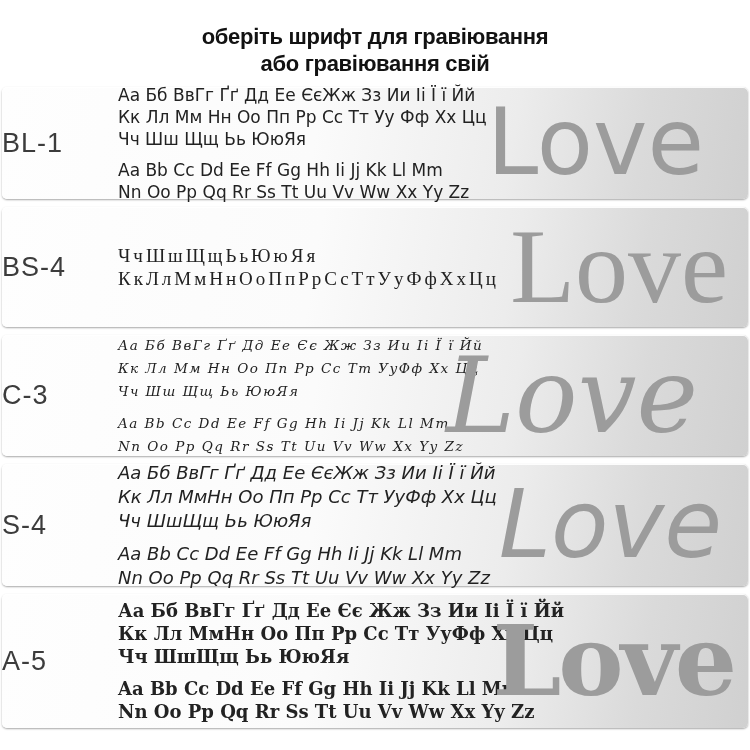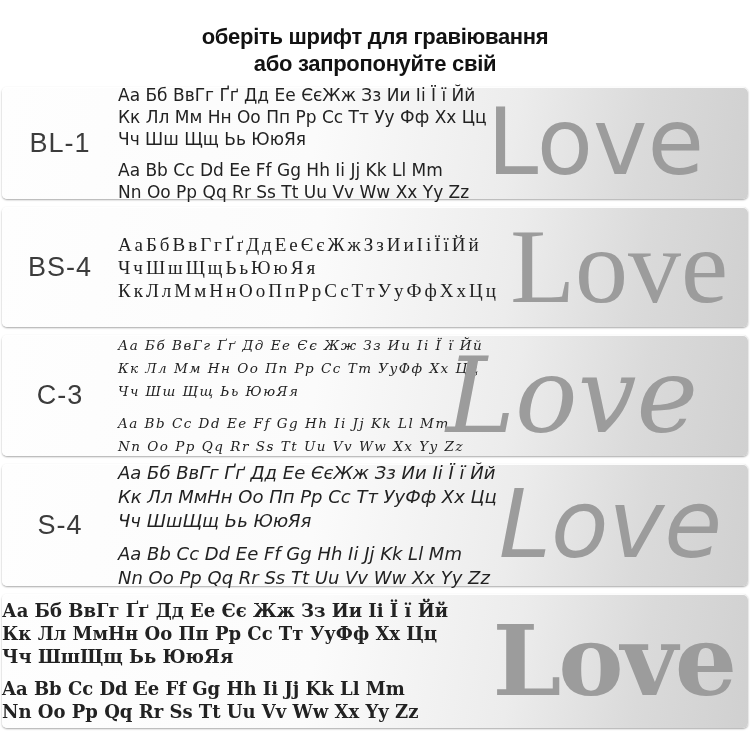--- a/index.html
+++ b/index.html
@@ -23,21 +23,21 @@
     background:linear-gradient(100deg,#fefefe 0%,#fbfbfb 42%,#ececec 68%,#dadada 85%,#d0d0d0 100%);
     box-shadow:0 1px 2px rgba(0,0,0,0.35), inset 0 1px 0 rgba(255,255,255,0.9);
   }
   .row-bl1{height:112px;}
   .row-bs2{height:120px;}
   .row-c3 {height:121px;}
   .row-s4 {height:122px;}
   .row-a5 {height:134px;}
 
   .label{
-    width:116px;flex:0 0 116px;text-align:center;
+    width:116px;flex:0 0 116px;
     font-family:"Liberation Sans",sans-serif;font-size:27px;font-weight:400;
     color:#3c3c3c;letter-spacing:1px;
   }
 
   .alpha{flex:1;color:#222222;white-space:nowrap;}
   .lat{margin-top:9px;}
 
   
   .row-bl1 .alpha{font-family:"DejaVu Sans",sans-serif;font-size:17px;line-height:22px;}
   .row-bs2 .alpha{font-family:"Liberation Serif",serif;font-size:19px;letter-spacing:3px;line-height:23px;}
@@ -56,21 +56,21 @@
   .row-s4  .love{right:26px;font-family:"DejaVu Sans",sans-serif;font-style:italic;font-size:94px;}
   .row-a5  .love{right:14px;font-family:"DejaVu Serif",serif;font-weight:bold;font-size:98px;letter-spacing:-3px;}
 </style>
 </head>
 <body>
 
 <div class="page">
 
   <header class="title">
     <div>оберіть шрифт для гравіювання</div>
-    <div>або запропонуйте свій</div>
+    <div>або гравіювання свій</div>
   </header>
 
   <section class="row row-bl1">
     <div class="label">BL-1</div>
     <div class="alpha">
       <div class="cyr">
         <div>Аа Бб ВвГг Ґґ Дд Ее ЄєЖж Зз Ии Іі Ї ї Йй</div>
         <div>Кк Лл Мм Нн Оо Пп Рр Сс Тт Уу Фф Хх Цц</div>
         <div>Чч Шш Щщ Ьь ЮюЯя</div>
       </div>
@@ -79,21 +79,20 @@
         <div>Nn Oo Pp Qq Rr Ss Tt Uu Vv Ww Xx Yy Zz</div>
       </div>
     </div>
     <div class="love">Love</div>
   </section>
 
   <section class="row row-bs2">
     <div class="label">BS-4</div>
     <div class="alpha">
       <div class="cyr">
-        <div>АаБбВвГгҐґДдЕеЄєЖжЗзИиІіЇїЙй</div>
         <div>ЧчШшЩщЬьЮюЯя</div>
         <div>КкЛлМмНнОоПпРрСсТтУуФфХхЦц</div>
       </div>
     </div>
     <div class="love">Love</div>
   </section>
 
   <section class="row row-c3">
     <div class="label">C-3</div>
     <div class="alpha">
@@ -120,20 +119,21 @@
       </div>
       <div class="lat">
         <div>Aa Bb Cc Dd Ee Ff Gg Hh Ii Jj Kk Ll Mm</div>
         <div>Nn Oo Pp Qq Rr Ss Tt Uu Vv Ww Xx Yy Zz</div>
       </div>
     </div>
     <div class="love">Love</div>
   </section>
 
   <section class="row row-a5">
+    <div class="label">A-5</div>
     <div class="alpha">
       <div class="cyr">
         <div>Аа Бб ВвГг Ґґ Дд Ее Єє Жж Зз Ии Іі Ї ї Йй</div>
         <div>Кк Лл МмНн Оо Пп Рр Сс Тт УуФф Хх Цц</div>
         <div>Чч ШшЩщ Ьь ЮюЯя</div>
       </div>
       <div class="lat">
         <div>Aa Bb Cc Dd Ee Ff Gg Hh Ii Jj Kk Ll Mm</div>
         <div>Nn Oo Pp Qq Rr Ss Tt Uu Vv Ww Xx Yy Zz</div>
       </div>

